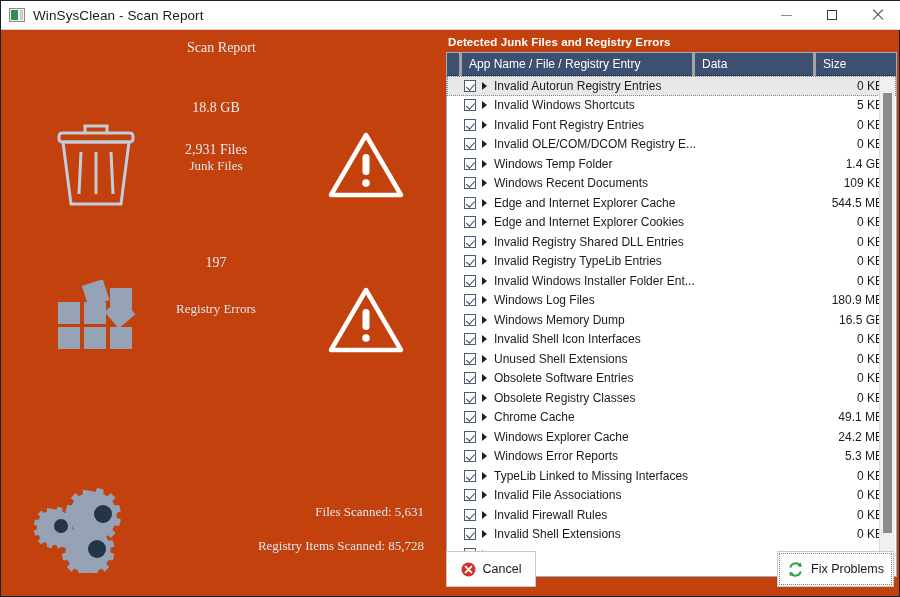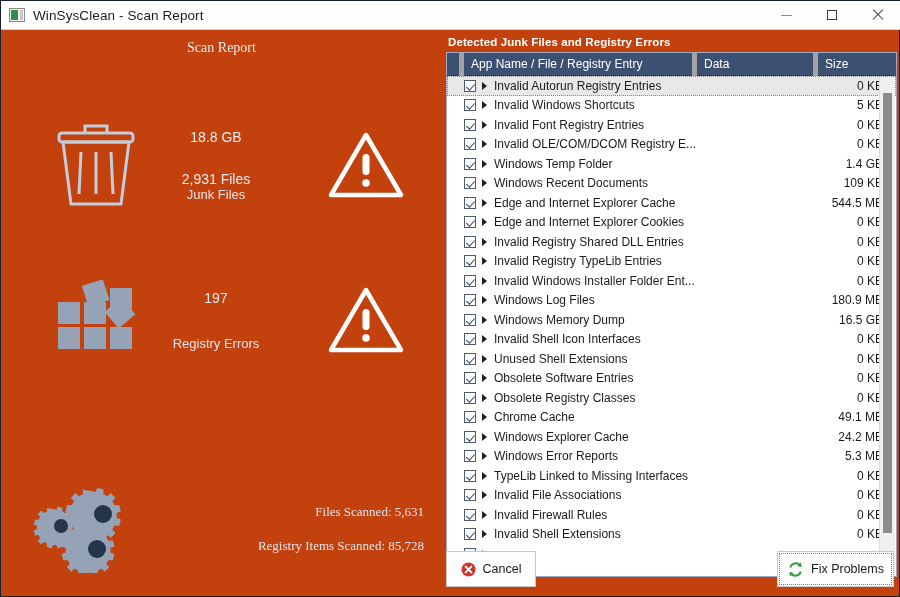--- a/index.html
+++ b/index.html
@@ -82,22 +82,22 @@
   .stat-block { position: absolute; left: 0; width: 441px; height: 130px; }
   .stat-icon {
     position: absolute; left: 20px; top: 0;
     width: 150px; height: 130px;
     display: flex; align-items: center; justify-content: center;
   }
   .stat-mid {
     position: absolute; left: 150px; top: 0;
     width: 130px; height: 130px;
     display: flex; flex-direction: column;
-    align-items: center; justify-content: center;
-    font-family: Liberation Sans, sans-serif;
+    align-items: center; 
+    font-family: Liberation Serif, serif;
   }
   .stat-size { font-size: 14px; color: #e8ecf2; margin-bottom: 26px; }
   .stat-count { font-size: 14px; color: #e8ecf2; margin-bottom: 0; }
   .stat-label { font-size: 13px; color: #dfe4ec; }
   .stat-warn {
     position: absolute; left: 300px; top: 0;
     width: 130px; height: 130px;
     display: flex; align-items: center; justify-content: center;
   }
 
@@ -141,21 +141,21 @@
     align-items: center;
     border-bottom: 1px solid #2c3e5c;
     box-sizing: border-box;
   }
   .hcell {
     height: 23px; display: flex; align-items: center;
     box-sizing: border-box;
     border-left: 1px solid #5d7characters;
     padding-left: 7px;
   }
-  .hcell { border-left: 5px solid #a3a3a3; }
+  .hcell { border-left: 3px solid #a3a3a3; }
   .hcell.c0 { width: 12px; padding-left: 0; border-left: none; }
   .hcell.c1 { width: 233px; }
   .hcell.c2 { width: 121px; }
   .hcell.c3 { flex: 1; }
 
   .rows {
     position: relative;
     height: 500px;
     overflow: hidden;
   }

